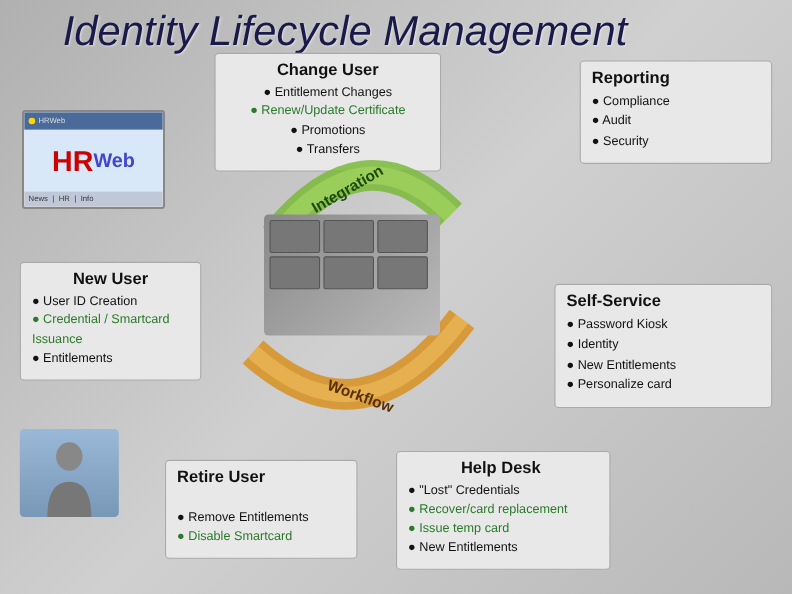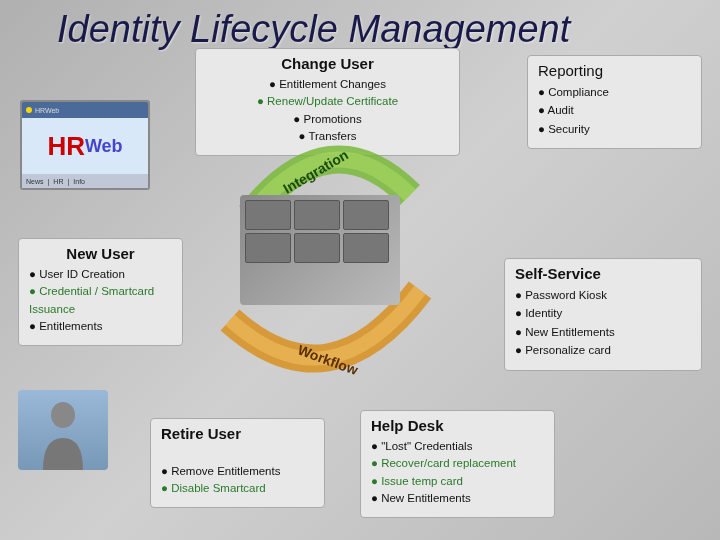--- a/index.html
+++ b/index.html
@@ -30,21 +30,21 @@
       font-style: italic;
       text-shadow: 1px 1px 2px rgba(255,255,255,0.5);
       margin-left: 39px;
     }
 
     
     .change-user-box {
       position: absolute;
       top: 48px;
       left: 195px;
-      width: 265px;
+      width: 206px;
       background: #e8e8e8;
       border: 1px solid #aaa;
       border-radius: 4px;
       padding: 6px 10px 10px 10px;
     }
     .change-user-box .box-title {
       font-size: 15px;
       font-weight: bold;
       color: #111;
       margin-bottom: 4px;
@@ -73,21 +73,21 @@
       top: 55px;
       right: 18px;
       width: 175px;
       background: #e8e8e8;
       border: 1px solid #aaa;
       border-radius: 4px;
       padding: 6px 10px 10px 10px;
     }
     .reporting-box .box-title {
       font-size: 15px;
-      font-weight: normal;
+      font-weight: bold;
       color: #111;
       margin-bottom: 4px;
     }
     .reporting-box ul {
       list-style: none;
       padding: 0;
     }
     .reporting-box ul li {
       font-size: 11.5px;
       color: #111;
@@ -214,20 +214,21 @@
       background: #e8e8e8;
       border: 1px solid #aaa;
       border-radius: 4px;
       padding: 6px 10px 10px 10px;
     }
     .help-desk-box .box-title {
       font-size: 15px;
       font-weight: bold;
       color: #111;
       margin-bottom: 4px;
+      margin-left: 48px;
     }
     .help-desk-box ul {
       list-style: none;
       padding: 0;
     }
     .help-desk-box ul li {
       font-size: 11.5px;
       color: #111;
       line-height: 1.5;
     }

